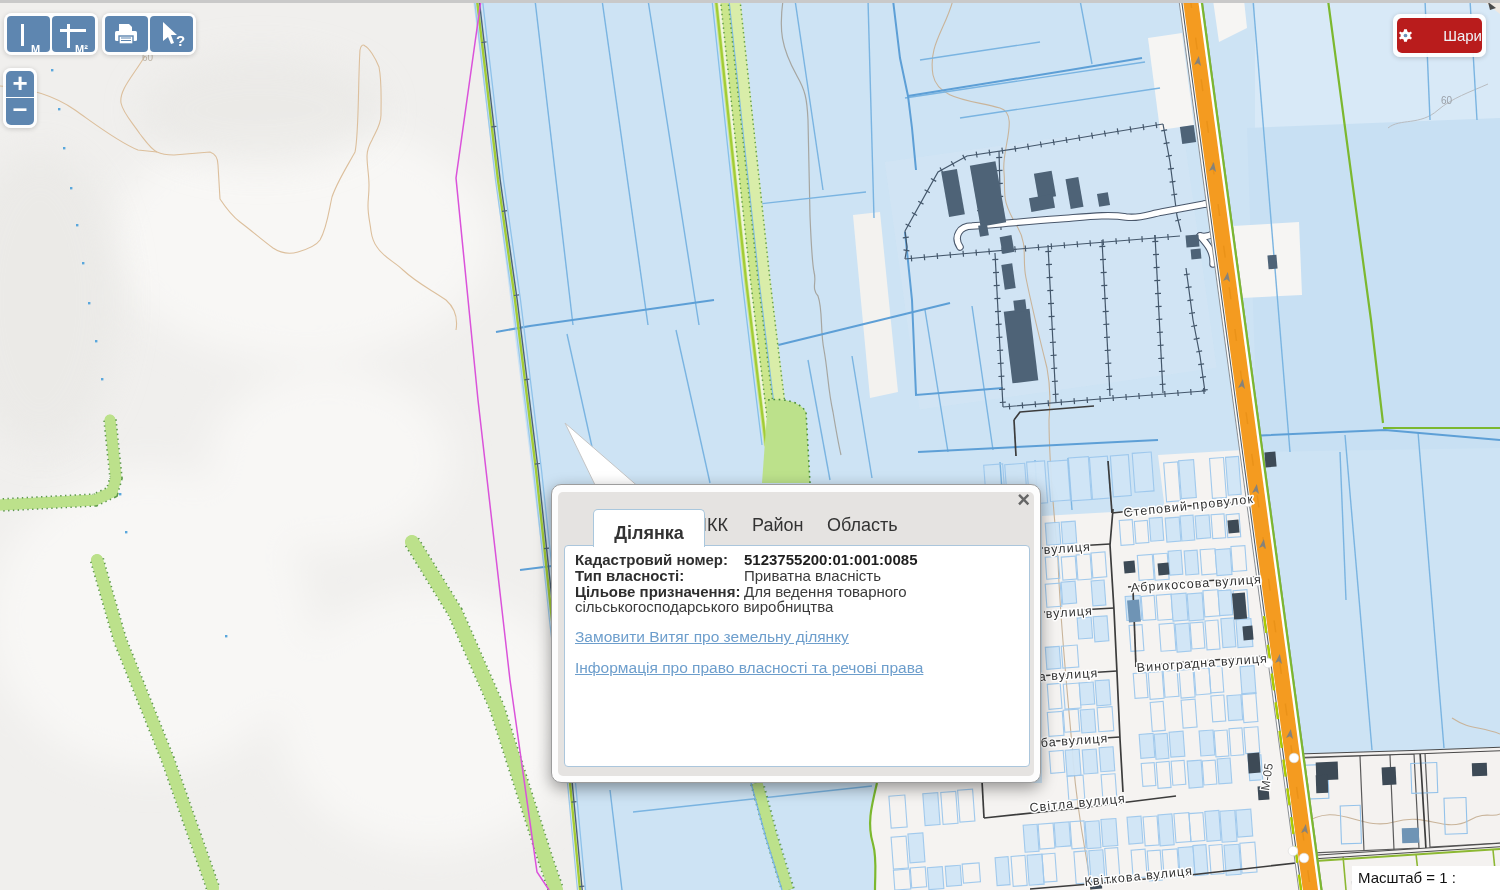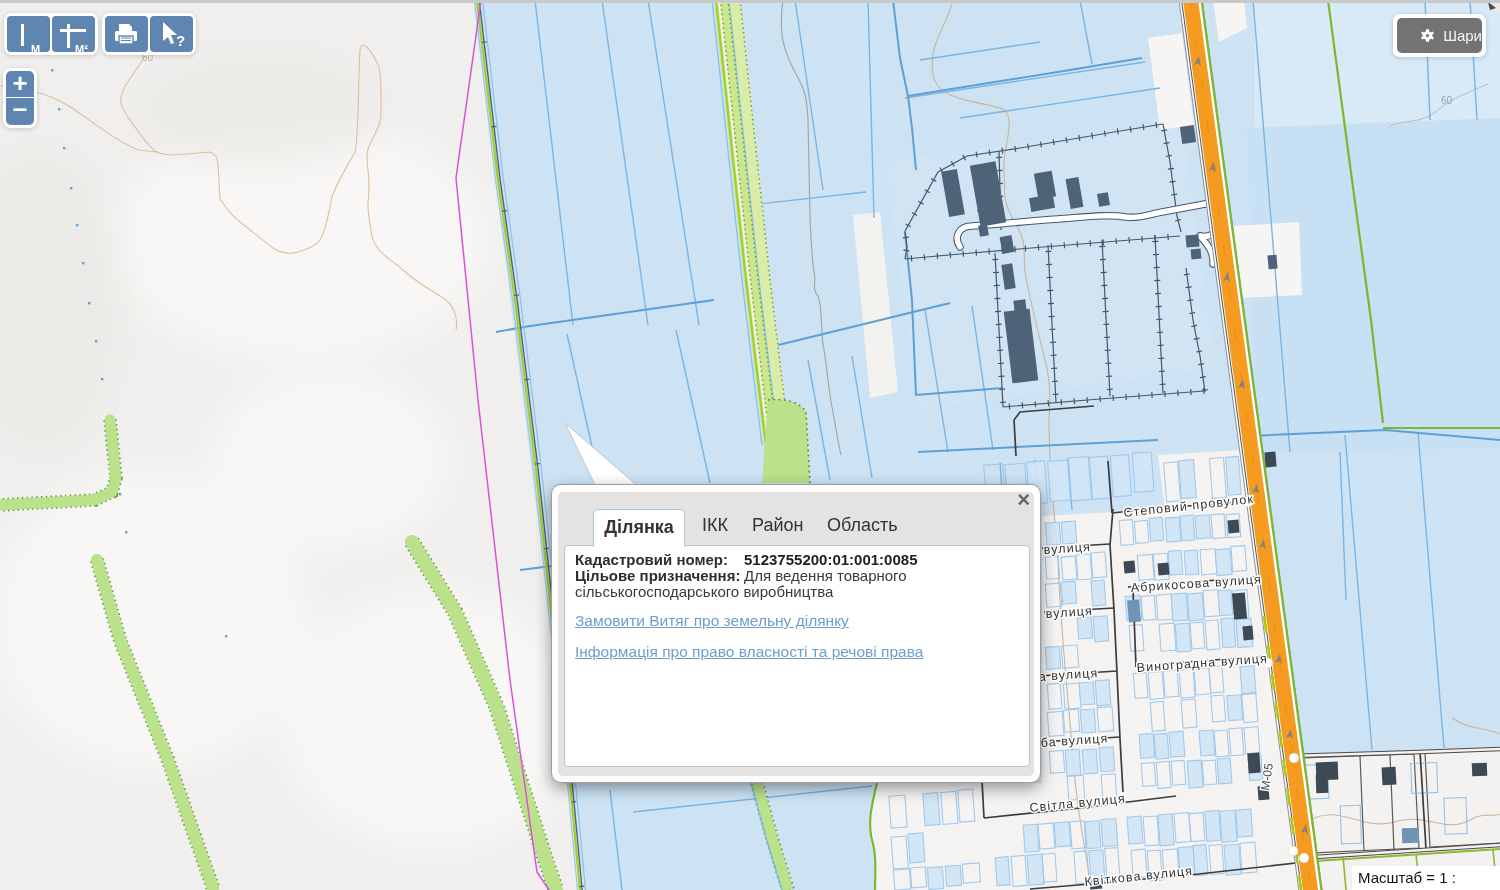--- a/index.html
+++ b/index.html
@@ -3,29 +3,29 @@
 *{margin:0;padding:0;box-sizing:border-box}
 body{font-family:"Liberation Sans",sans-serif;width:1500px;height:890px;overflow:hidden;position:relative;background:#f0efed}
 .btn{background:#5e86b0;border-radius:4px;position:relative}
 .halo{position:absolute;background:rgba(255,255,255,0.92);border-radius:8px;box-shadow:0 1px 5px rgba(0,0,0,0.18);display:flex;gap:2px;padding:3px}
 .zbox{position:absolute;left:3px;top:68px;background:rgba(255,255,255,0.92);border-radius:8px;padding:3px;box-shadow:0 1px 5px rgba(0,0,0,0.18)}
 .zbtn{width:28px;height:27px;background:#5e86b0;color:#fff;font-size:26px;font-weight:bold;text-align:center;line-height:24px}
 .zplus{border-radius:5px 5px 0 0;border-bottom:1.5px solid #fff}
 .zminus{border-radius:0 0 5px 5px;line-height:20px}
 .popup{position:absolute;left:551px;top:484px;width:490px;height:299px;background:#fdfdfd;border:1px solid #9c9c9c;border-radius:10px;box-shadow:0 5px 16px rgba(0,0,0,0.4)}
 .pin{position:absolute;left:6px;top:7px;right:6px;bottom:6px;background:#e5e3e1;border-radius:5px}
-.tab-active{position:absolute;left:41px;top:24px;width:92px;height:38px;background:#fff;border:1px solid #a9c7dd;border-bottom:none;border-radius:5px 5px 0 0;text-align:center;font-size:18px;font-weight:bold;color:#333;padding-top:7px;z-index:2}
+.tab-active{position:absolute;left:41px;top:24px;width:112px;height:38px;background:#fff;border:1px solid #a9c7dd;border-bottom:none;border-radius:5px 5px 0 0;text-align:center;font-size:18px;font-weight:bold;color:#333;padding-top:13px;z-index:2}
 .tab{position:absolute;top:30px;font-size:18px;color:#333}
 .pcontent{position:absolute;left:12px;top:60px;width:466px;height:222px;background:#fff;border:1px solid #abc6dc;border-radius:4px;padding:6px 10px 8px 10px;font-size:15px;color:#3a3a3a;z-index:1}
 .prow b{display:inline-block;width:169px;font-weight:bold;color:#2e2e2e;vertical-align:top}
 .prow{line-height:15.8px}
 .plink{display:block;color:#6d9ecc;text-decoration:underline;font-size:15.5px;margin-top:13px}
 .pclose{position:absolute;right:10px;top:2px;font-size:22px;color:#666;font-weight:bold}
 .layers{position:absolute;left:1393px;top:14px;background:rgba(255,255,255,0.92);border-radius:7px;padding:4px;box-shadow:0 1px 5px rgba(0,0,0,0.18)}
-.layersb{background:#737373;border-radius:5px;width:85px;height:35px;color:#f0f4f8;font-size:15px;display:flex;align-items:center;justify-content:flex-end;gap:7px}
+.layersb{background:#b91c1c;border-radius:5px;width:85px;height:35px;color:#f0f4f8;font-size:15px;display:flex;align-items:center;justify-content:space-between;gap:7px}
 .scale{position:absolute;left:1352px;top:866px;width:148px;height:24px;background:#fff;font-size:15px;color:#111;padding:3px 12px 0 6px}
 </style></head><body>
 <svg width="1500" height="890" viewBox="0 0 1500 890" xmlns="http://www.w3.org/2000/svg" style="position:absolute;left:0;top:0">
     <rect width="1500" height="890" fill="#f0efed"></rect>
     <defs>
       <filter id="bl" x="-50%" y="-50%" width="200%" height="200%">
         <feGaussianBlur stdDeviation="18"></feGaussianBlur>
       </filter>
     </defs>
     <g fill="#f8f7f5" filter="url(#bl)">
@@ -614,17 +614,18 @@
   </div>
 <div class="popup">
   <div class="pin"></div>
   <div class="pclose">×</div>
   <div class="tab-active">Ділянка</div>
   <div class="tab" style="left:150px">ІКК</div>
   <div class="tab" style="left:200px">Район</div>
   <div class="tab" style="left:275px">Область</div>
   <div class="pcontent">
     <div class="prow"><b>Кадастровий номер:</b><span style="font-weight:bold;color:#1f1f1f">5123755200:01:001:0085</span></div>
+    <div class="prow"><b>Тип власності:</b>Приватна власність</div>
     <div class="prow"><b>Цільове призначення:</b>Для ведення товарного сільськогосподарського виробництва</div>
     <a class="plink" style="margin-top:13px">Замовити Витяг про земельну ділянку</a>
     <a class="plink">Інформація про право власності та речові права</a>
   </div>
 </div>
 <div class="scale">Масштаб = 1 : 8531</div>
 </body></html>

